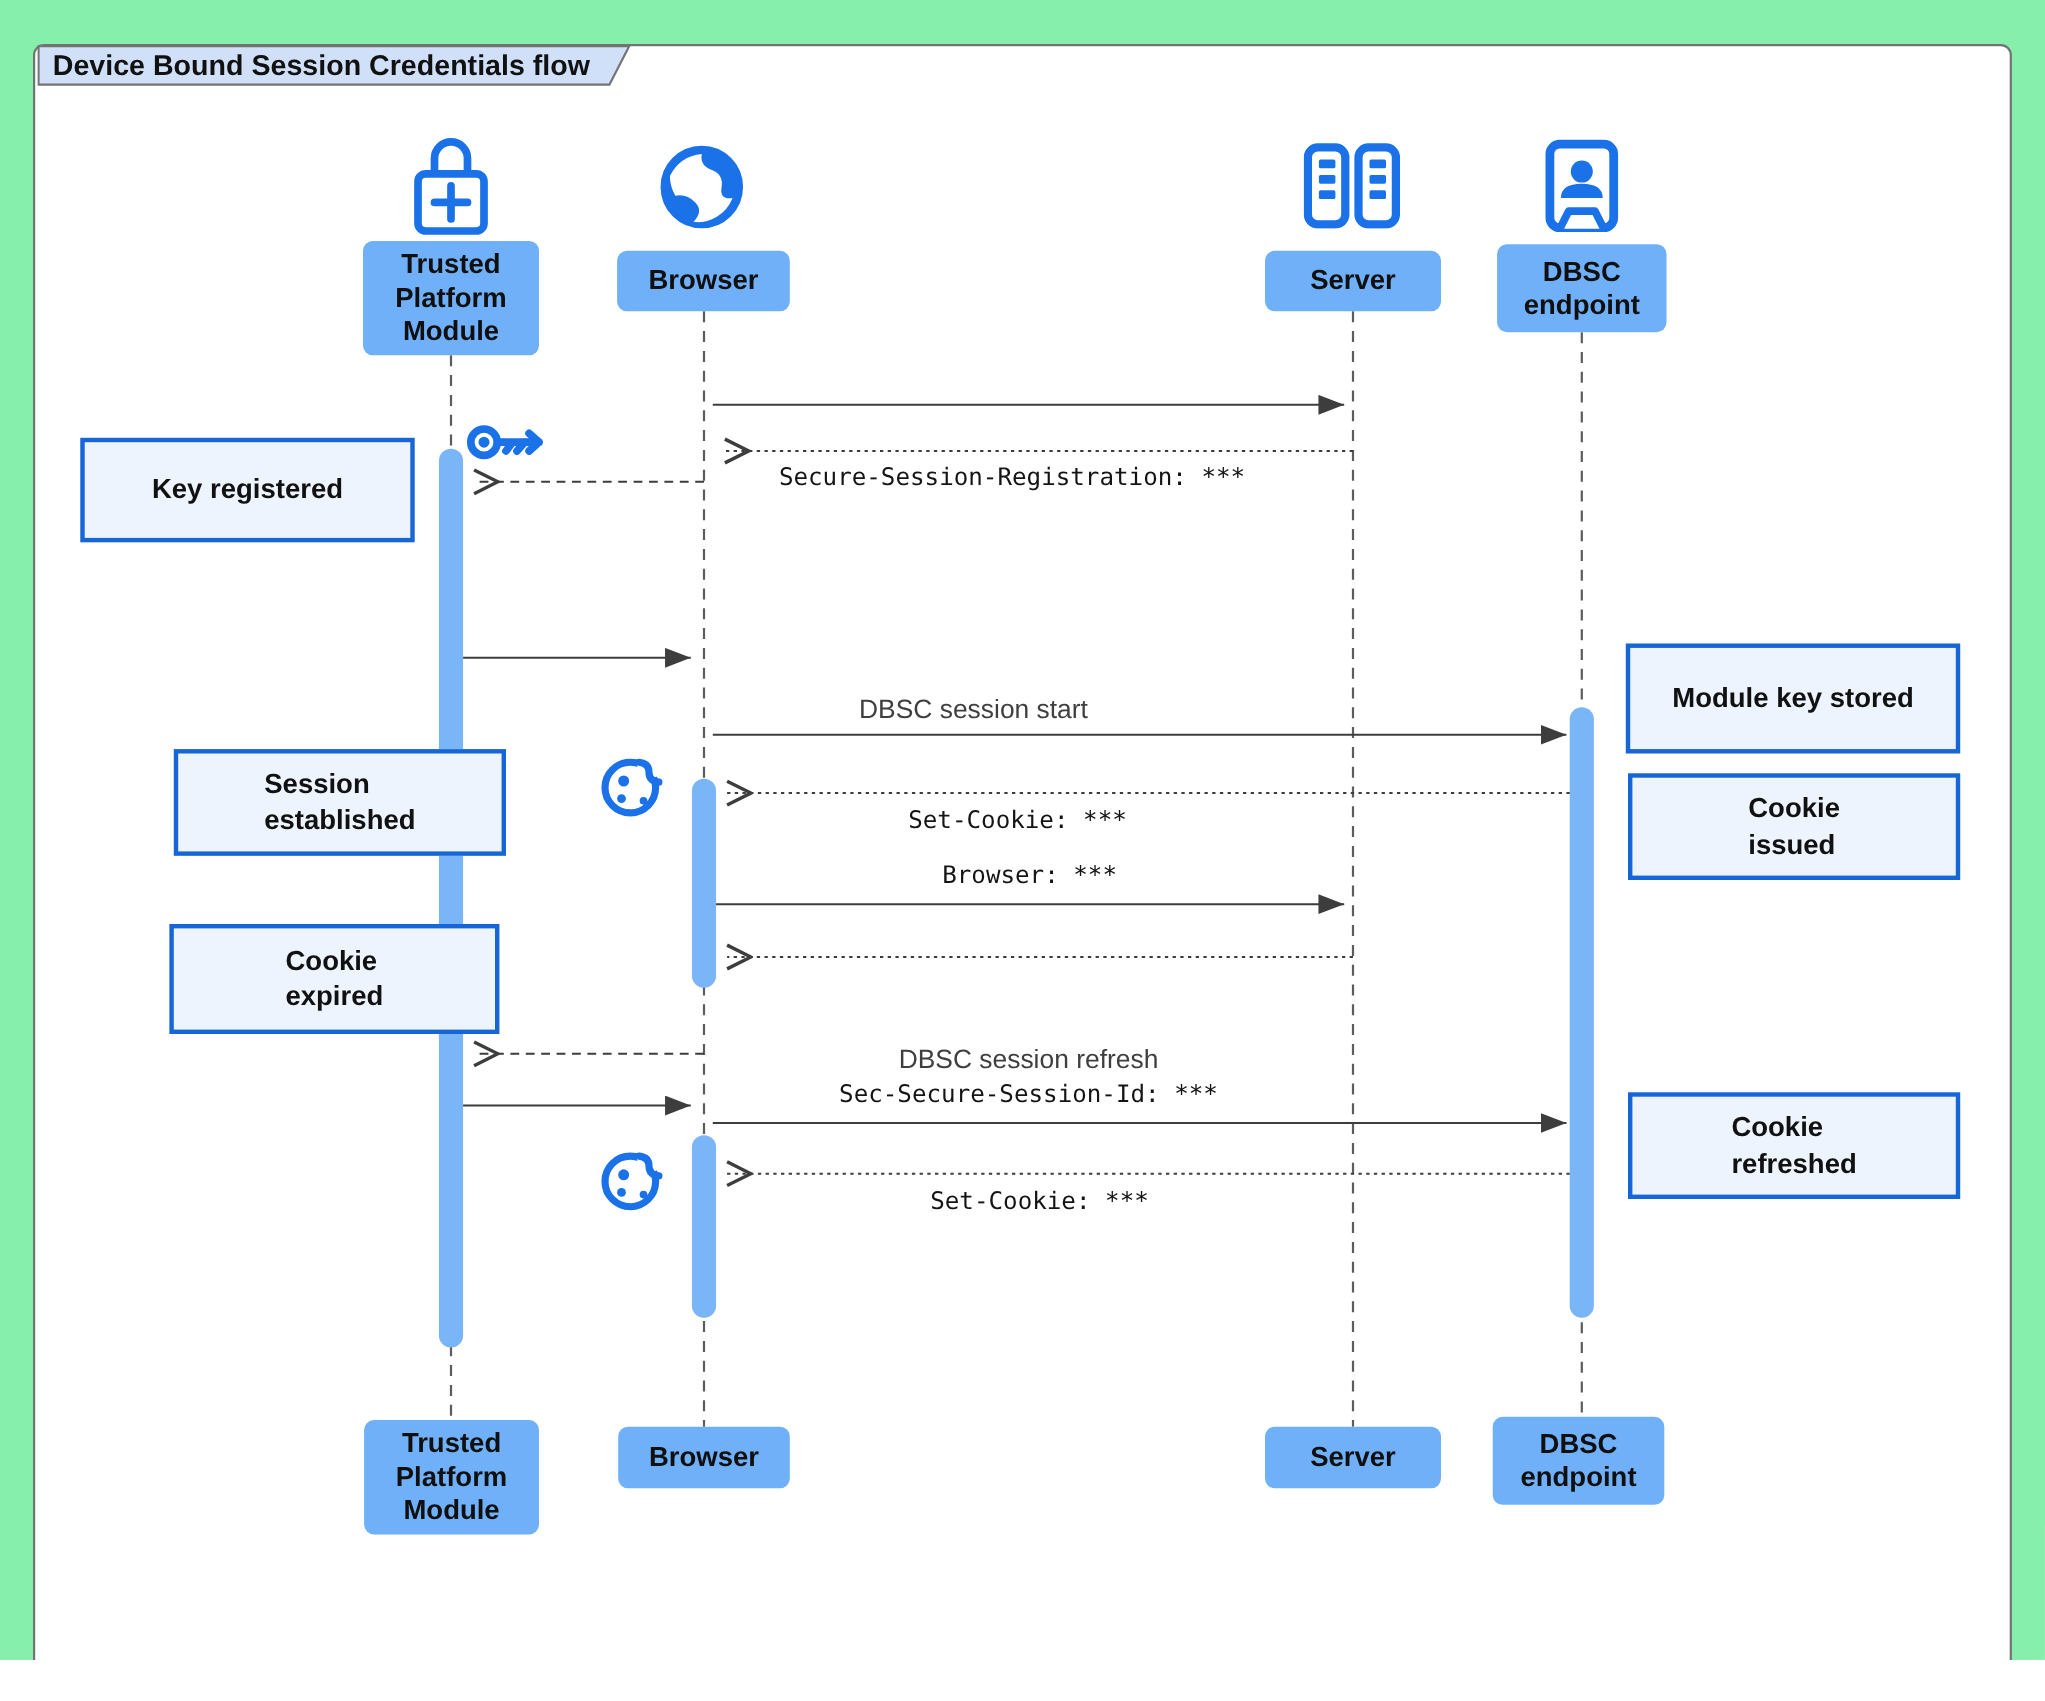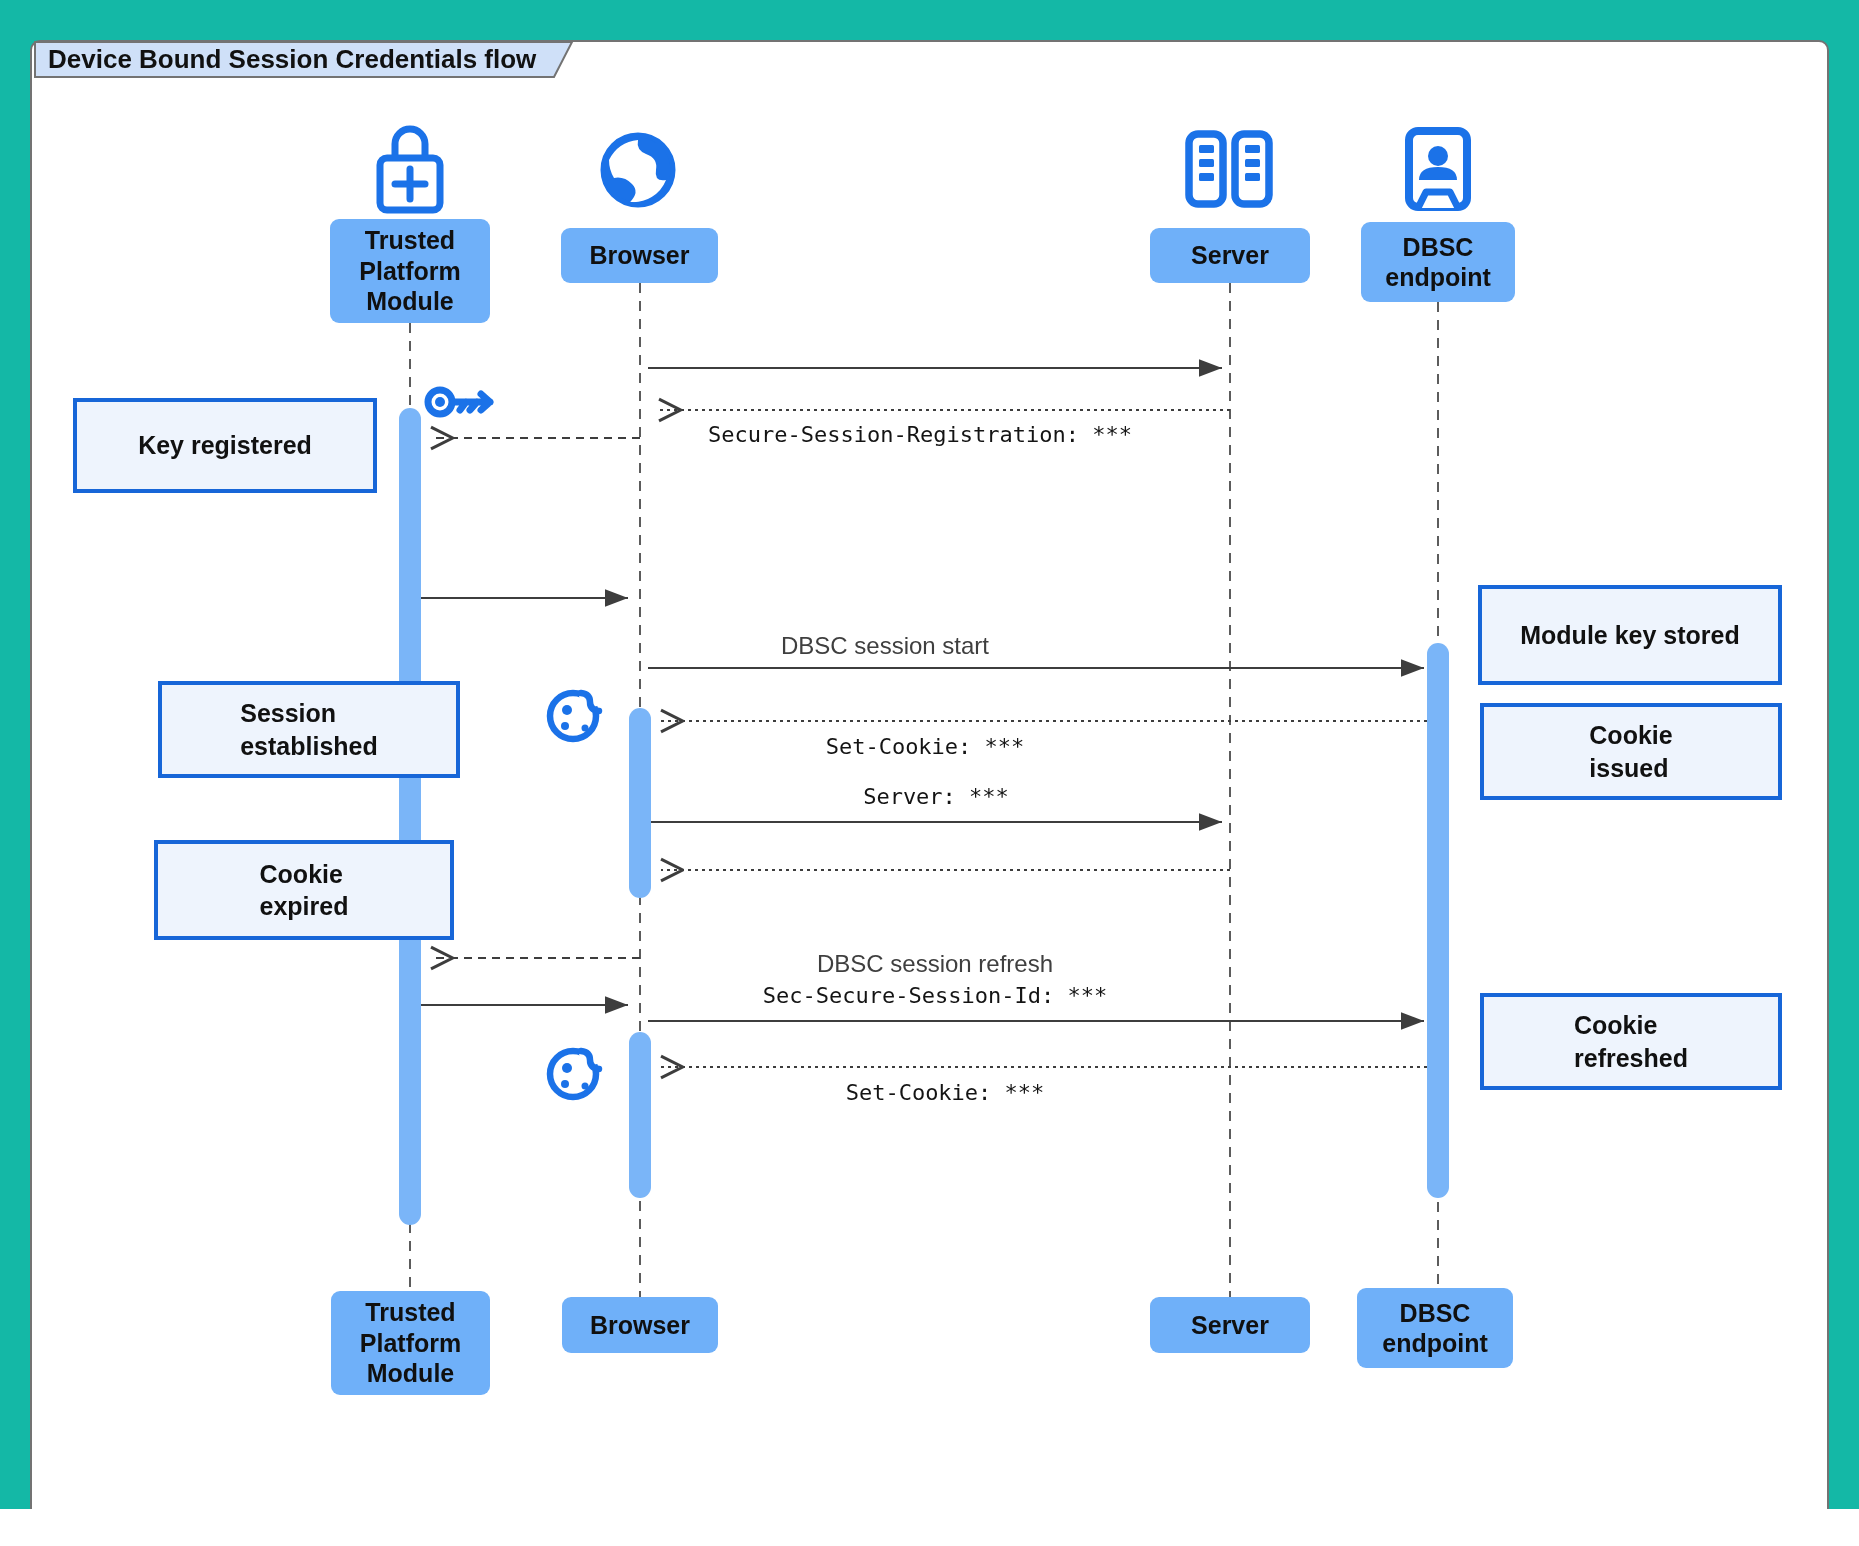--- a/index.html
+++ b/index.html
@@ -1,16 +1,16 @@
 <!DOCTYPE html>
 <html><head>
 <meta charset="utf-8">
 <style>
   html,body{margin:0;padding:0;background:#fff;}
-  .canvas{position:relative;width:1859px;height:1509px;background:#14b8a6;overflow:hidden;
+  .canvas{position:relative;width:1859px;height:1509px;background:#86efac;overflow:hidden;
           font-family:"Liberation Sans",sans-serif;}
   .frame{position:absolute;left:30px;top:40px;width:1795px;height:1474px;
          border:2px solid #737373;border-radius:10px;background:#fff;}
   .title-tab{position:absolute;left:34px;top:41px;width:540px;height:38px;}
   .title-text{position:absolute;left:48px;top:44px;width:500px;font-size:26px;font-weight:bold;color:#111;}
   svg.layer{position:absolute;left:0;top:0;}
   .z1{z-index:1}.z3{z-index:3}
   .bar{position:absolute;background:#7ab5f8;border-radius:11px;z-index:2;}
   .actor-label{position:absolute;background:#6fb0f9;border-radius:9px;color:#101010;
                font-weight:bold;font-size:25px;line-height:1.22;text-align:center;
@@ -146,18 +146,18 @@
   <div class="note" style="left:1480px;top:703px;width:294px;height:89px;">Cookie
 issued</div>
   <div class="note" style="left:154px;top:840px;width:292px;height:92px;">Cookie
 expired</div>
   <div class="note" style="left:1480px;top:993px;width:294px;height:89px;">Cookie
 refreshed</div>
 
   <div class="msg mono" style="left:620px;top:422px;width:600px;">Secure-Session-Registration: ***</div>
   <div class="msg" style="left:585px;top:632px;width:600px;">DBSC session start</div>
   <div class="msg mono" style="left:625px;top:734px;width:600px;">Set-Cookie: ***</div>
-  <div class="msg mono" style="left:636px;top:784px;width:600px;">Server: ***</div>
+  <div class="msg mono" style="left:636px;top:784px;width:600px;">Browser: ***</div>
   <div class="msg" style="left:635px;top:950px;width:600px;">DBSC session refresh</div>
   <div class="msg mono" style="left:635px;top:983px;width:600px;">Sec-Secure-Session-Id: ***</div>
   <div class="msg mono" style="left:645px;top:1080px;width:600px;">Set-Cookie: ***</div>
 
 </div>
 
 </body></html>

